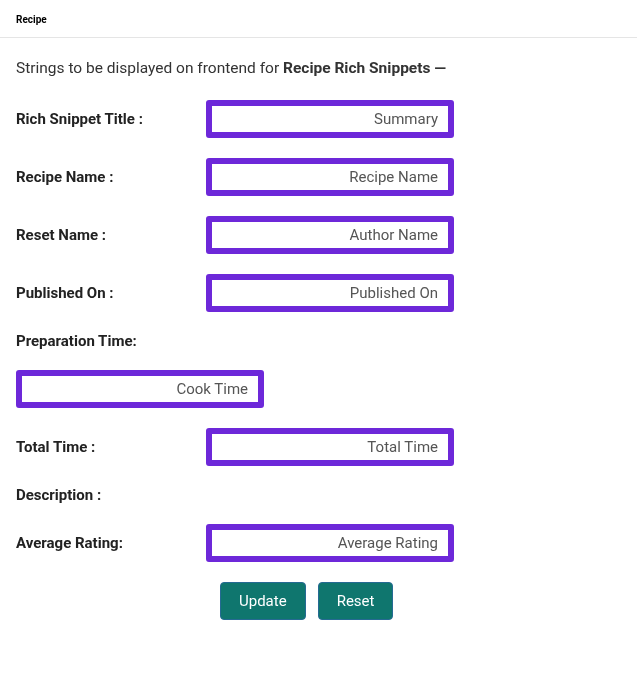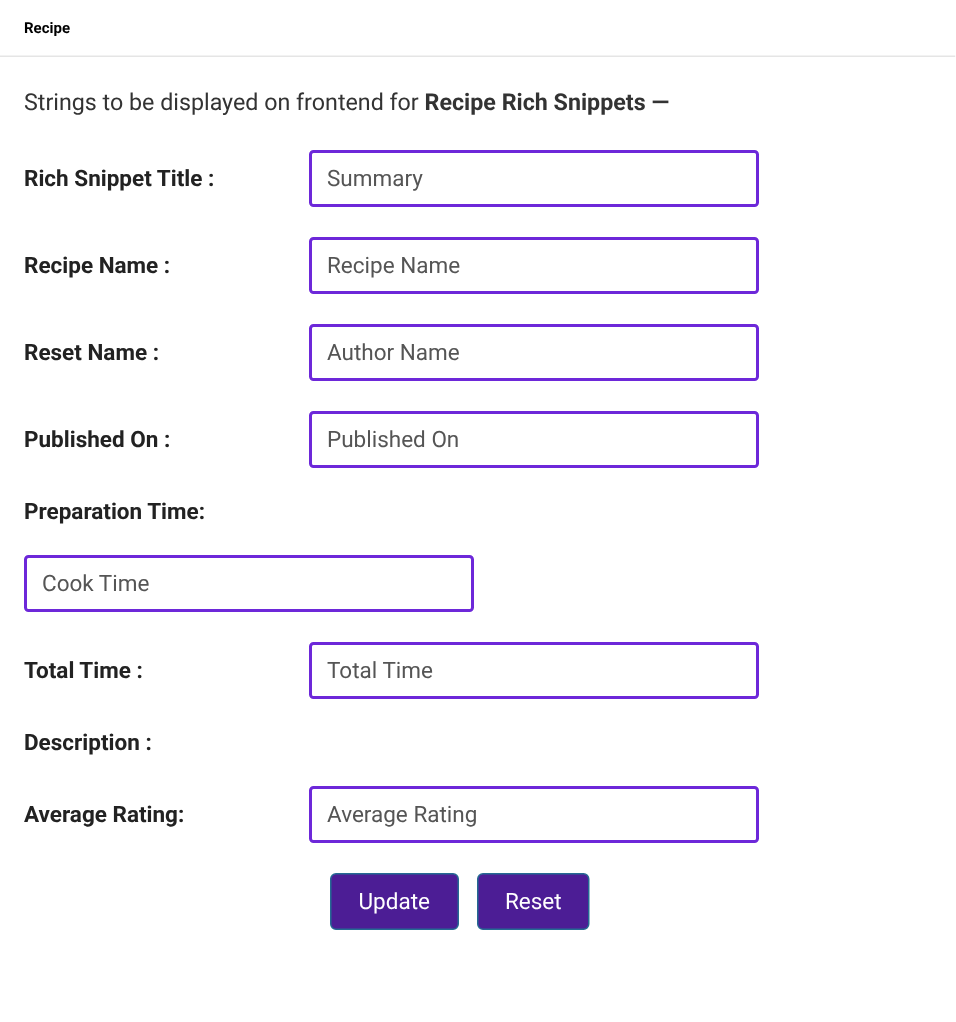--- a/index.html
+++ b/index.html
@@ -42,41 +42,42 @@
       margin-bottom: 20px;
     }
     .form-label {
       width: 190px;
       font-size: 15px;
       font-weight: 700;
       color: #222;
       padding-right: 14px;
     }
     .form-input {
-      width: 300px;
+      width: 248px;
       height: 38px;
       padding: 6px 10px;
       font-size: 15px;
       color: #555;
-      border: 2px solid #6d28d9;
+      border: 6px solid #6d28d9;
       border-radius: 3px;
       background: #ffffff;
       font-family: inherit;
+      text-align: right;
     }
     .button-row {
       display: flex;
       gap: 12px;
       margin-left: 204px;
       margin-top: 6px;
     }
     .btn {
       padding: 9px 18px;
       font-size: 15px;
       color: #ffffff;
-      background: #4c1d95;
+      background: #0f766e;
       border: 1px solid #256a93;
       border-radius: 4px;
       cursor: pointer;
       font-family: inherit;
     }
   </style>
 </head>
 <body>
 
 <div class="header">

